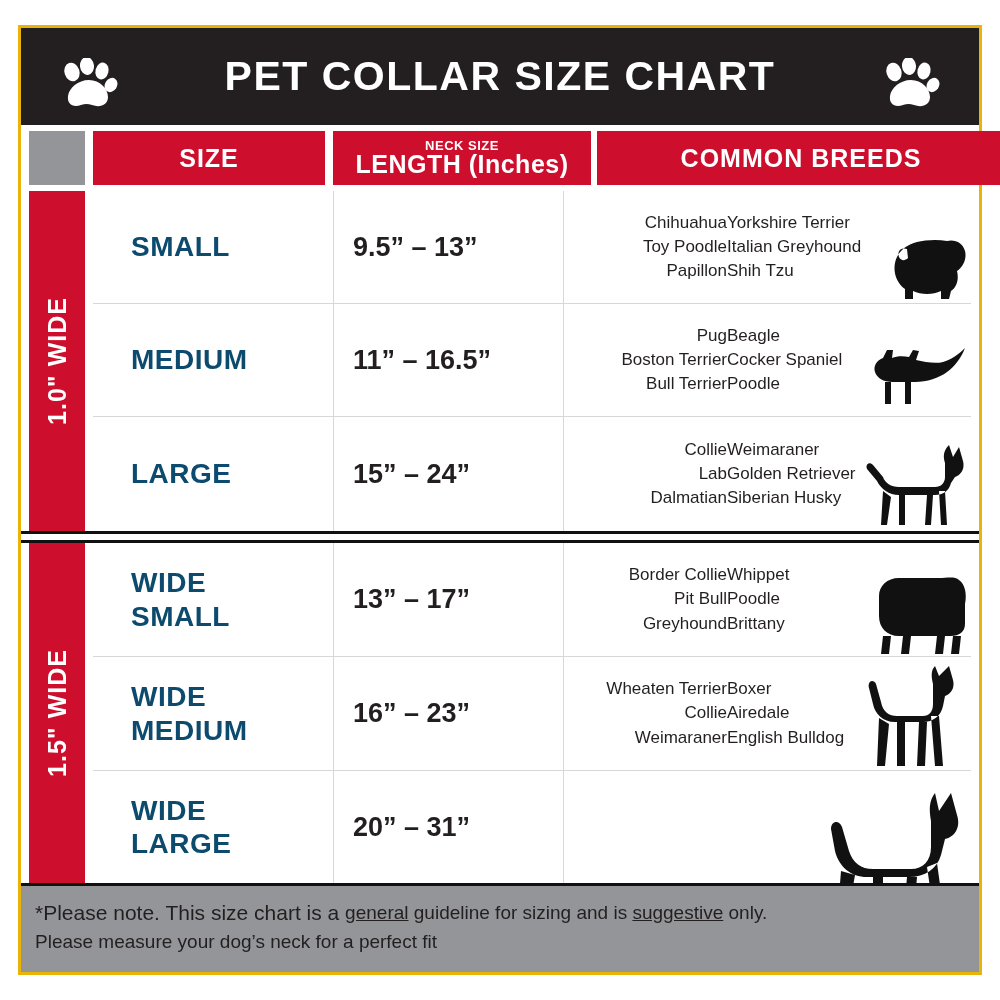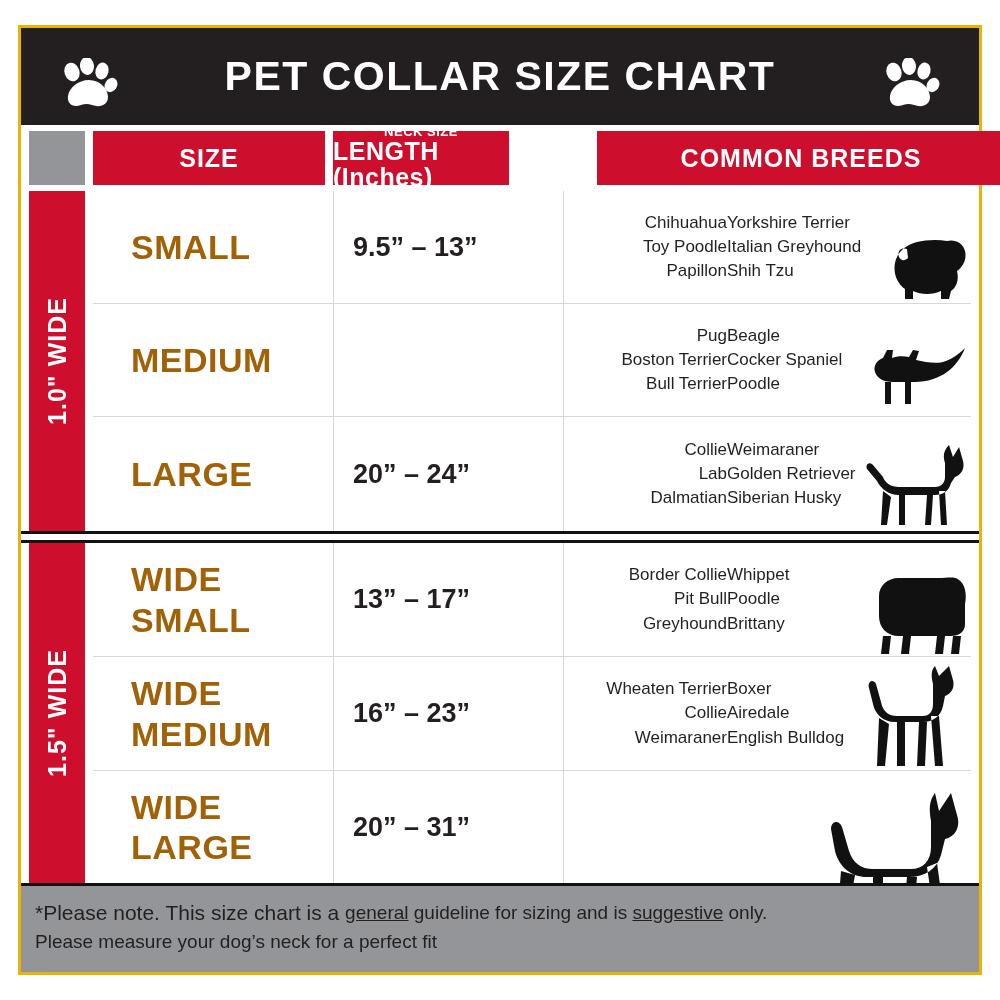--- a/index.html
+++ b/index.html
@@ -85,21 +85,21 @@
     font-weight: bold;
   }
   .ch-size {
     left: 72px;
     width: 232px;
     font-size: 25px;
     letter-spacing: 1px;
   }
   .ch-length {
     left: 312px;
-    width: 176px;
+    width: 258px;
     flex-direction: column;
     line-height: 1.05;
   }
   .ch-length .small-label {
     font-size: 13px;
     letter-spacing: 0.5px;
     margin-bottom: -1px;
   }
   .ch-length .big-label {
     font-size: 25px;
@@ -162,23 +162,23 @@
     left: 0px;
     top: 0px;
     width: 240px;
     height: 100%;
     display: flex;
     flex-direction: column;
     align-items: flex-start;
     justify-content: center;
     padding-left: 38px;
     box-sizing: border-box;
-    font-size: 34px;
+    font-size: 28px;
     font-weight: bold;
-    color: #a16207;
+    color: #0c4a6e;
     letter-spacing: 0.5px;
     line-height: 1.18;
   }
   .cell-length {
     position: absolute;
     left: 240px;
     top: 0px;
     width: 230px;
     height: 100%;
     display: flex;
@@ -318,40 +318,41 @@
           <svg class="silhouette" width="92" height="76" viewBox="0 0 92 76">
             <path fill="#111111" d="M70 14 C78 12 86 16 88 24 C90 32 86 40 80 44 C82 52 80 60 74 64 L72 72 L64 72 L64 64 C56 68 44 68 36 64 L36 72 L28 72 L28 62 C20 56 16 46 18 36 C20 26 28 18 40 15 C48 13 60 12 70 14 Z M30 22 C24 20 20 24 22 30 C24 34 28 34 31 31 Z"></path>
           </svg>
         </div>
 
         <div class="row" style="top:113px;height:113px;">
           <div class="cell-size">
             <span>MEDIUM</span>
           </div>
           <div class="vline" style="left:240px;"></div>
+          <div class="cell-length">11” – 16.5”</div>
           <div class="vline" style="left:470px;"></div>
           <div class="cell-breeds">
             <div class="breed-col c1" style="white-space:pre-line;">Pug
 Boston Terrier
 Bull Terrier</div>
             <div class="breed-col c2" style="white-space:pre-line;">Beagle
 Cocker Spaniel
 Poodle</div>
           </div>
           <svg class="silhouette" width="100" height="72" viewBox="0 0 100 72">
             <path fill="#111111" d="M96 4 C92 14 86 22 78 28 C70 34 58 38 46 38 L24 38 C14 38 8 34 6 28 C4 22 8 16 14 14 L18 6 L24 6 L23 14 C28 12 34 12 40 13 L44 6 L50 7 L47 16 C56 18 66 20 74 18 C82 16 90 10 96 4 Z M16 38 L16 60 L22 60 L22 38 Z M36 38 L36 60 L42 60 L42 38 Z"></path>
           </svg>
         </div>
 
         <div class="row no-border" style="top:226px;height:114px;">
           <div class="cell-size">
             <span>LARGE</span>
           </div>
           <div class="vline" style="left:240px;"></div>
-          <div class="cell-length">20” – 24”</div>
+          <div class="cell-length">15” – 24”</div>
           <div class="vline" style="left:470px;"></div>
           <div class="cell-breeds">
             <div class="breed-col c1" style="white-space:pre-line;">Collie
 Lab
 Dalmatian</div>
             <div class="breed-col c2" style="white-space:pre-line;">Weimaraner
 Golden Retriever
 Siberian Husky</div>
           </div>
           <svg class="silhouette" width="104" height="88" viewBox="0 0 104 88">

